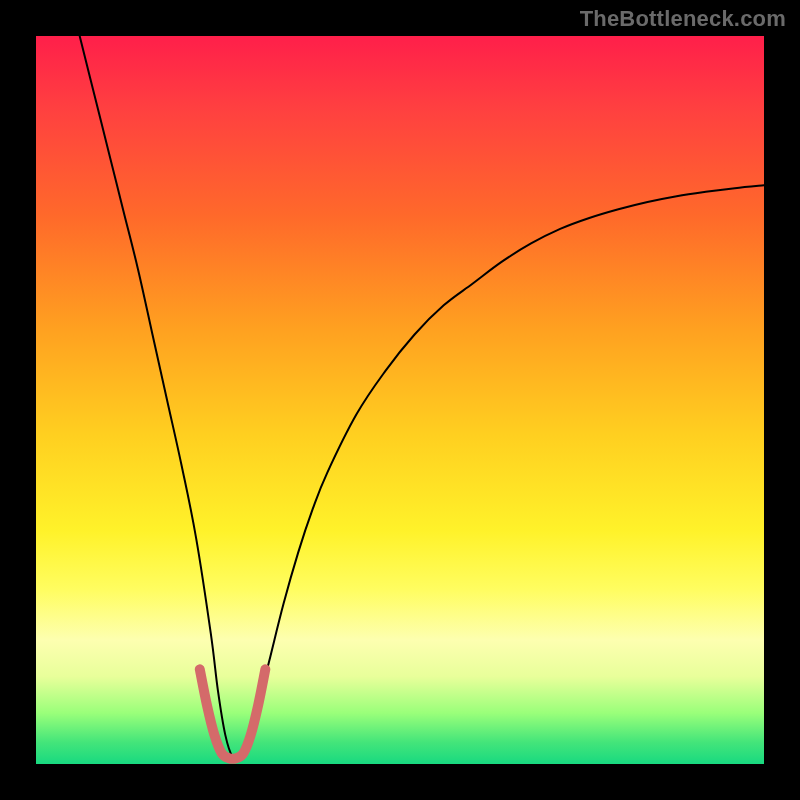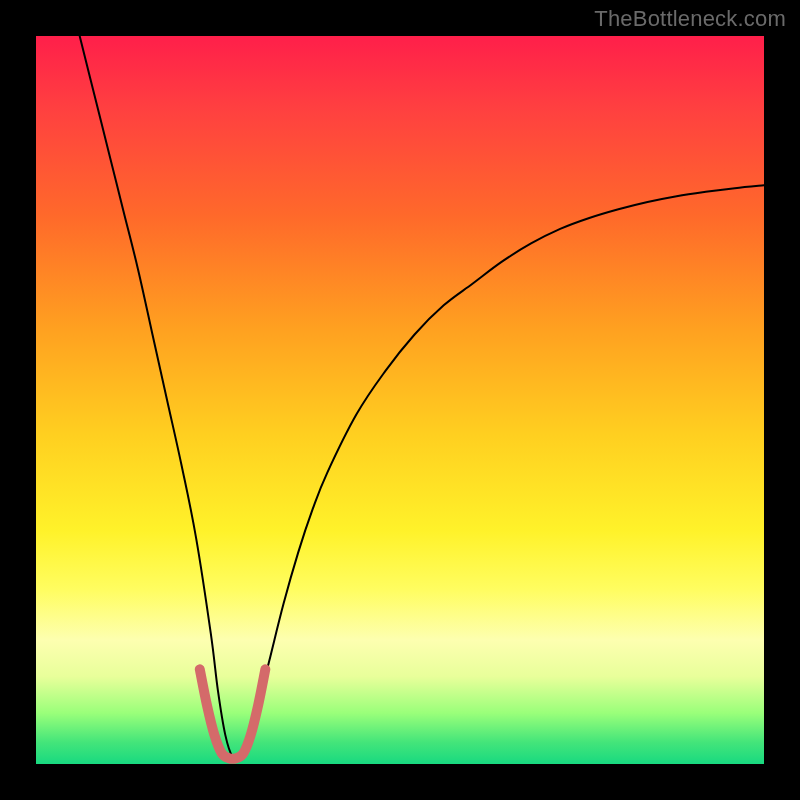--- a/index.html
+++ b/index.html
@@ -39,21 +39,21 @@
       #44e57a 97%,
       #18d980 100%
     );
   }
   .watermark {
     position: absolute;
     top: 6px;
     right: 14px;
     color: #6a6a6a;
     font-size: 22px;
-    font-weight: 400;
+    font-weight: 700;
     letter-spacing: 0.2px;
     user-select: none;
   }
   svg.curves {
     position: absolute;
     top: 0;
     left: 0;
     width: 728px;
     height: 728px;
     overflow: visible;

